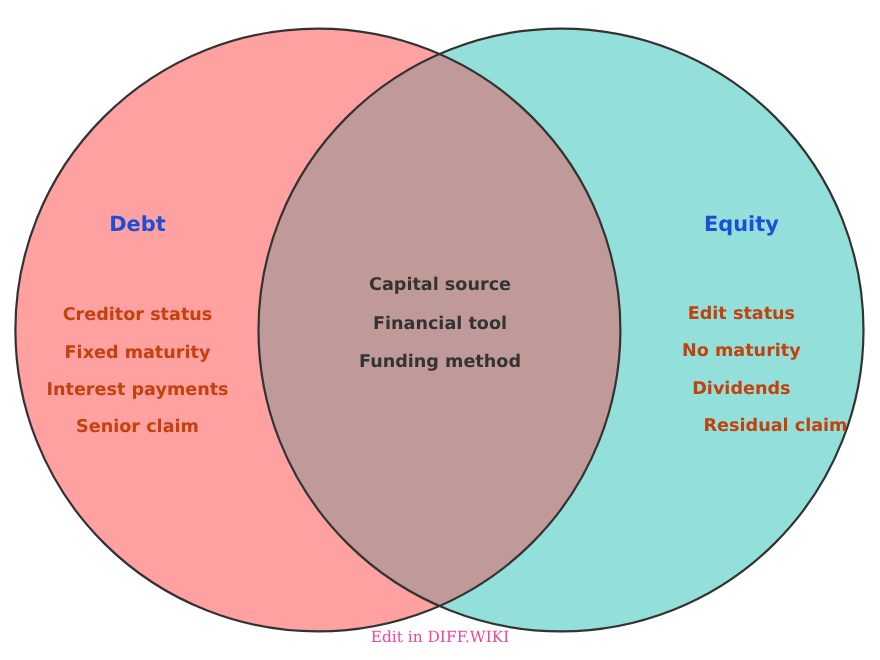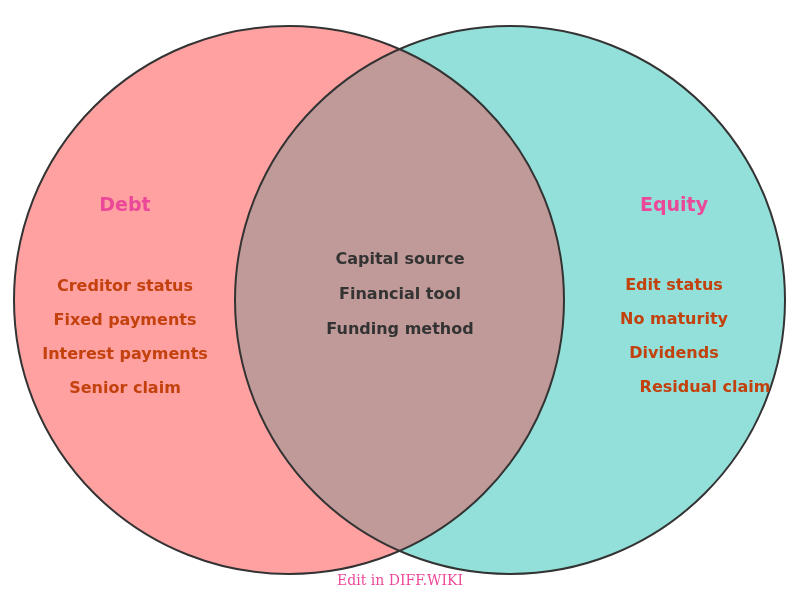--- a/index.html
+++ b/index.html
@@ -1,19 +1,19 @@
 <!DOCTYPE html>
 <html><head>
 <meta charset="utf-8">
 <style>
   html, body { margin:0; padding:0; background:#ffffff; }
   body { width:800px; height:600px; position:relative; overflow:hidden; font-family:"DejaVu Sans", sans-serif; }
   svg { position:absolute; left:0; top:0; }
   .t { position:absolute; transform:translateX(-50%); white-space:nowrap; font-weight:bold; }
-  .title { font-size:19px; color:#ec4899; }
+  .title { font-size:19px; color:#1d4ed8; }
   .item { font-size:16px; color:#c2410c; }
   .mid { font-size:16px; color:#333333; }
   .footer { position:absolute; left:400px; top:572px; transform:translateX(-50%); font-family:"DejaVu Serif", serif; font-size:14px; color:#ec4899; white-space:nowrap; }
 </style>
 </head>
 <body>
 
 <svg width="800" height="600">
   <defs>
     <clipPath id="clipL">
@@ -22,21 +22,21 @@
   </defs>
   <ellipse cx="289" cy="300" rx="275" ry="274" fill="#ffa1a1"></ellipse>
   <ellipse cx="510" cy="300" rx="275" ry="274" fill="#93e0da"></ellipse>
   <ellipse cx="510" cy="300" rx="275" ry="274" fill="#c09a98" clip-path="url(#clipL)"></ellipse>
   <ellipse cx="289" cy="300" rx="275" ry="274" fill="none" stroke="#333333" stroke-width="2"></ellipse>
   <ellipse cx="510" cy="300" rx="275" ry="274" fill="none" stroke="#333333" stroke-width="2"></ellipse>
 </svg>
 
 <div class="t title" style="left:125px; top:193px;">Debt</div>
 <div class="t item" style="left:125px; top:276px;">Creditor status</div>
-<div class="t item" style="left:125px; top:310px;">Fixed payments</div>
+<div class="t item" style="left:125px; top:310px;">Fixed maturity</div>
 <div class="t item" style="left:125px; top:344px;">Interest payments</div>
 <div class="t item" style="left:125px; top:378px;">Senior claim</div>
 
 <div class="t title" style="left:674px; top:193px;">Equity</div>
 <div class="t item" style="left:674px; top:275px;">Edit status</div>
 <div class="t item" style="left:674px; top:309px;">No maturity</div>
 <div class="t item" style="left:674px; top:343px;">Dividends</div>
 <div class="t item" style="left:674px; top:377px;margin-left:31px;">Residual claim</div>
 
 <div class="t mid" style="left:400px; top:249px;text-align:right;">Capital source</div>

